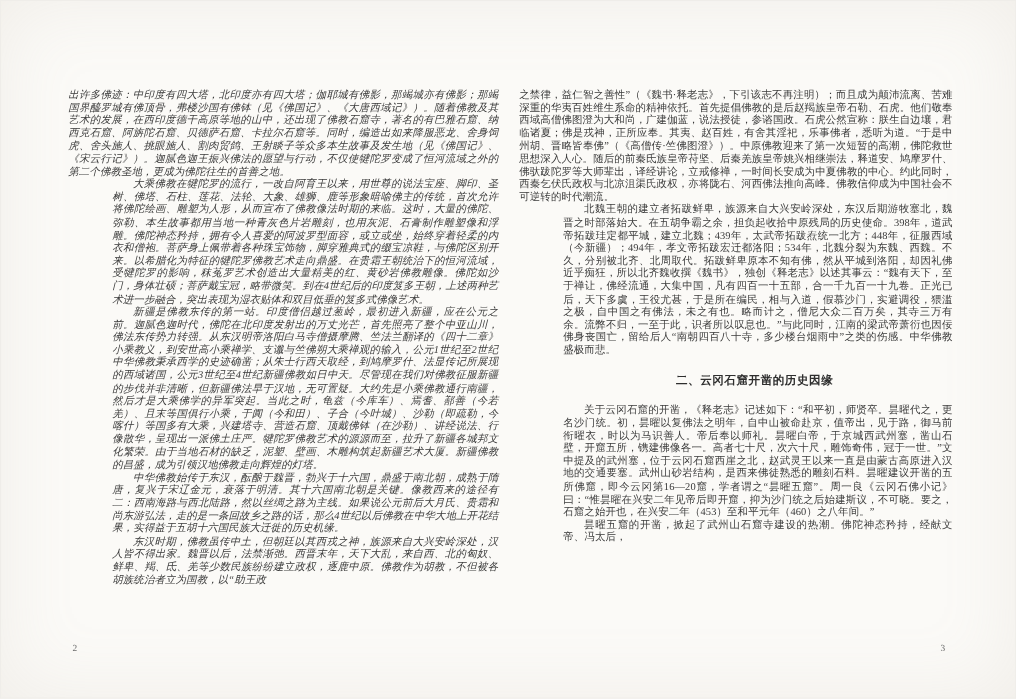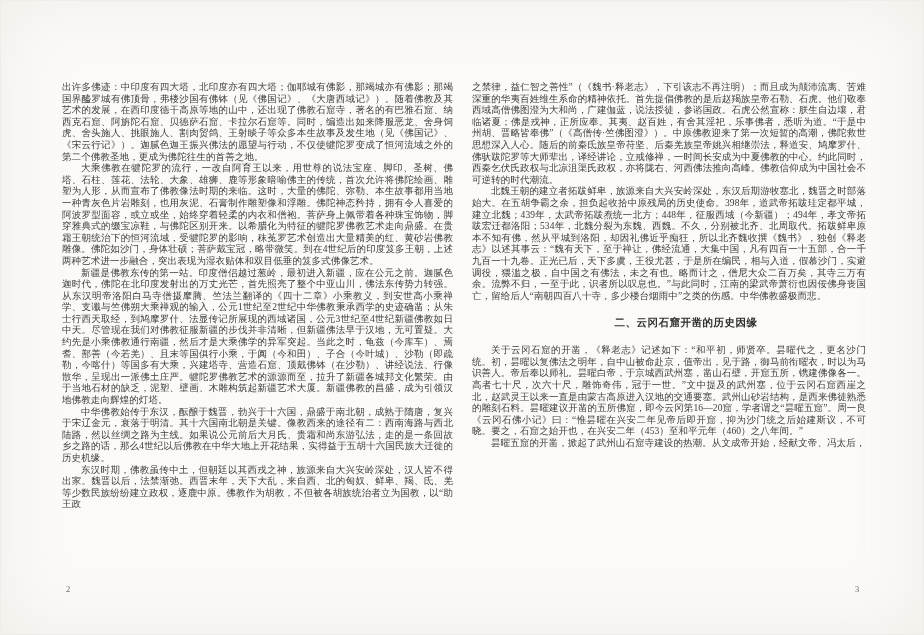--- a/index.html
+++ b/index.html
@@ -16,31 +16,31 @@
     box-shadow: inset 0 0 0 1px #efede9, inset 0 0 70px rgba(175,165,150,0.14);
   }
   .page{position:absolute;top:0;bottom:0;}
   .page-left{left:0;width:462px;}
   .page-right{left:462px;width:462px;}
   .text-col{
     position:absolute;
     top:82px;
     color:#3b3b3b;
   }
-  .page-left  .text-col{left:62px;width:391px;}
+  .page-left  .text-col{left:62px;width:391px;font-style:italic;}
   .page-right .text-col{left:10px;width:394px;}
   .text-col p{
     margin:0;
     font-size:9.5px;
     line-height:11.6px;
     text-align:justify;
     text-justify:inter-ideograph;
     letter-spacing:0.1px;
   }
-  .text-col p.indent{text-indent:2em;}
+  .text-col p.indent{text-indent:2em;margin-left:40px;}
   .section-heading{
     font-family:"Liberation Sans","DejaVu Sans",sans-serif;
     font-weight:bold;
     font-size:10.5px;
     color:#2e2e2e;
     margin:14px 0 15px 0;
     padding-left:34px;
     letter-spacing:0.5px;
     text-align:center;
   }
@@ -69,18 +69,18 @@
     </div>
     <div class="pagenum pagenum-left">2</div>
   </div>
 
   <div class="page page-right">
     <div class="text-col">
       <p>之禁律，益仁智之善性”（《魏书·释老志》，下引该志不再注明）；而且成为颠沛流离、苦难深重的华夷百姓维生系命的精神依托。首先提倡佛教的是后赵羯族皇帝石勒、石虎。他们敬奉西域高僧佛图澄为大和尚，广建伽蓝，说法授徒，参谘国政。石虎公然宣称：朕生自边壤，君临诸夏；佛是戎神，正所应奉。其夷、赵百姓，有舍其淫祀，乐事佛者，悉听为道。“于是中州胡、晋略皆奉佛”（《高僧传·竺佛图澄》）。中原佛教迎来了第一次短暂的高潮，佛陀救世思想深入人心。随后的前秦氐族皇帝苻坚、后秦羌族皇帝姚兴相继崇法，释道安、鸠摩罗什、佛驮跋陀罗等大师辈出，译经讲论，立戒修禅，一时间长安成为中夏佛教的中心。约此同时，西秦乞伏氏政权与北凉沮渠氏政权，亦将陇右、河西佛法推向高峰。佛教信仰成为中国社会不可逆转的时代潮流。</p>
       <p class="indent">北魏王朝的建立者拓跋鲜卑，族源来自大兴安岭深处，东汉后期游牧塞北，魏晋之时部落始大。在五胡争霸之余，担负起收拾中原残局的历史使命。398年，道武帝拓跋珪定都平城，建立北魏；439年，太武帝拓跋焘统一北方；448年，征服西域（今新疆）；494年，孝文帝拓跋宏迁都洛阳；534年，北魏分裂为东魏、西魏。不久，分别被北齐、北周取代。拓跋鲜卑原本不知有佛，然从平城到洛阳，却因礼佛近乎痴狂，所以北齐魏收撰《魏书》，独创《释老志》以述其事云：“魏有天下，至于禅让，佛经流通，大集中国，凡有四百一十五部，合一千九百一十九卷。正光已后，天下多虞，王役尤甚，于是所在编民，相与入道，假慕沙门，实避调役，猥滥之极，自中国之有佛法，未之有也。略而计之，僧尼大众二百万矣，其寺三万有余。流弊不归，一至于此，识者所以叹息也。”与此同时，江南的梁武帝萧衍也因佞佛身丧国亡，留给后人“南朝四百八十寺，多少楼台烟雨中”之类的伤感。中华佛教盛极而悲。</p>
       <h2 class="section-heading">二、云冈石窟开凿的历史因缘</h2>
       <p class="indent">关于云冈石窟的开凿，《释老志》记述如下：“和平初，师贤卒。昙曜代之，更名沙门统。初，昙曜以复佛法之明年，自中山被命赴京，值帝出，见于路，御马前衔曜衣，时以为马识善人。帝后奉以师礼。昙曜白帝，于京城西武州塞，凿山石壁，开窟五所，镌建佛像各一。高者七十尺，次六十尺，雕饰奇伟，冠于一世。”文中提及的武州塞，位于云冈石窟西崖之北，赵武灵王以来一直是由蒙古高原进入汉地的交通要塞。武州山砂岩结构，是西来佛徒熟悉的雕刻石料。昙曜建议开凿的五所佛窟，即今云冈第16—20窟，学者谓之“昙曜五窟”。周一良《云冈石佛小记》曰：“惟昙曜在兴安二年见帝后即开窟，抑为沙门统之后始建斯议，不可晓。要之，石窟之始开也，在兴安二年（453）至和平元年（460）之八年间。”</p>
-      <p class="indent">昙曜五窟的开凿，掀起了武州山石窟寺建设的热潮。从文成帝开始，经献文帝、冯太后，</p>
+      <p class="indent">昙曜五窟的开凿，掀起了武州山石窟寺建设的热潮。佛陀神态矜持，经献文帝、冯太后，</p>
     </div>
     <div class="pagenum pagenum-right">3</div>
   </div>
 
 </div>
 
 </body></html>

